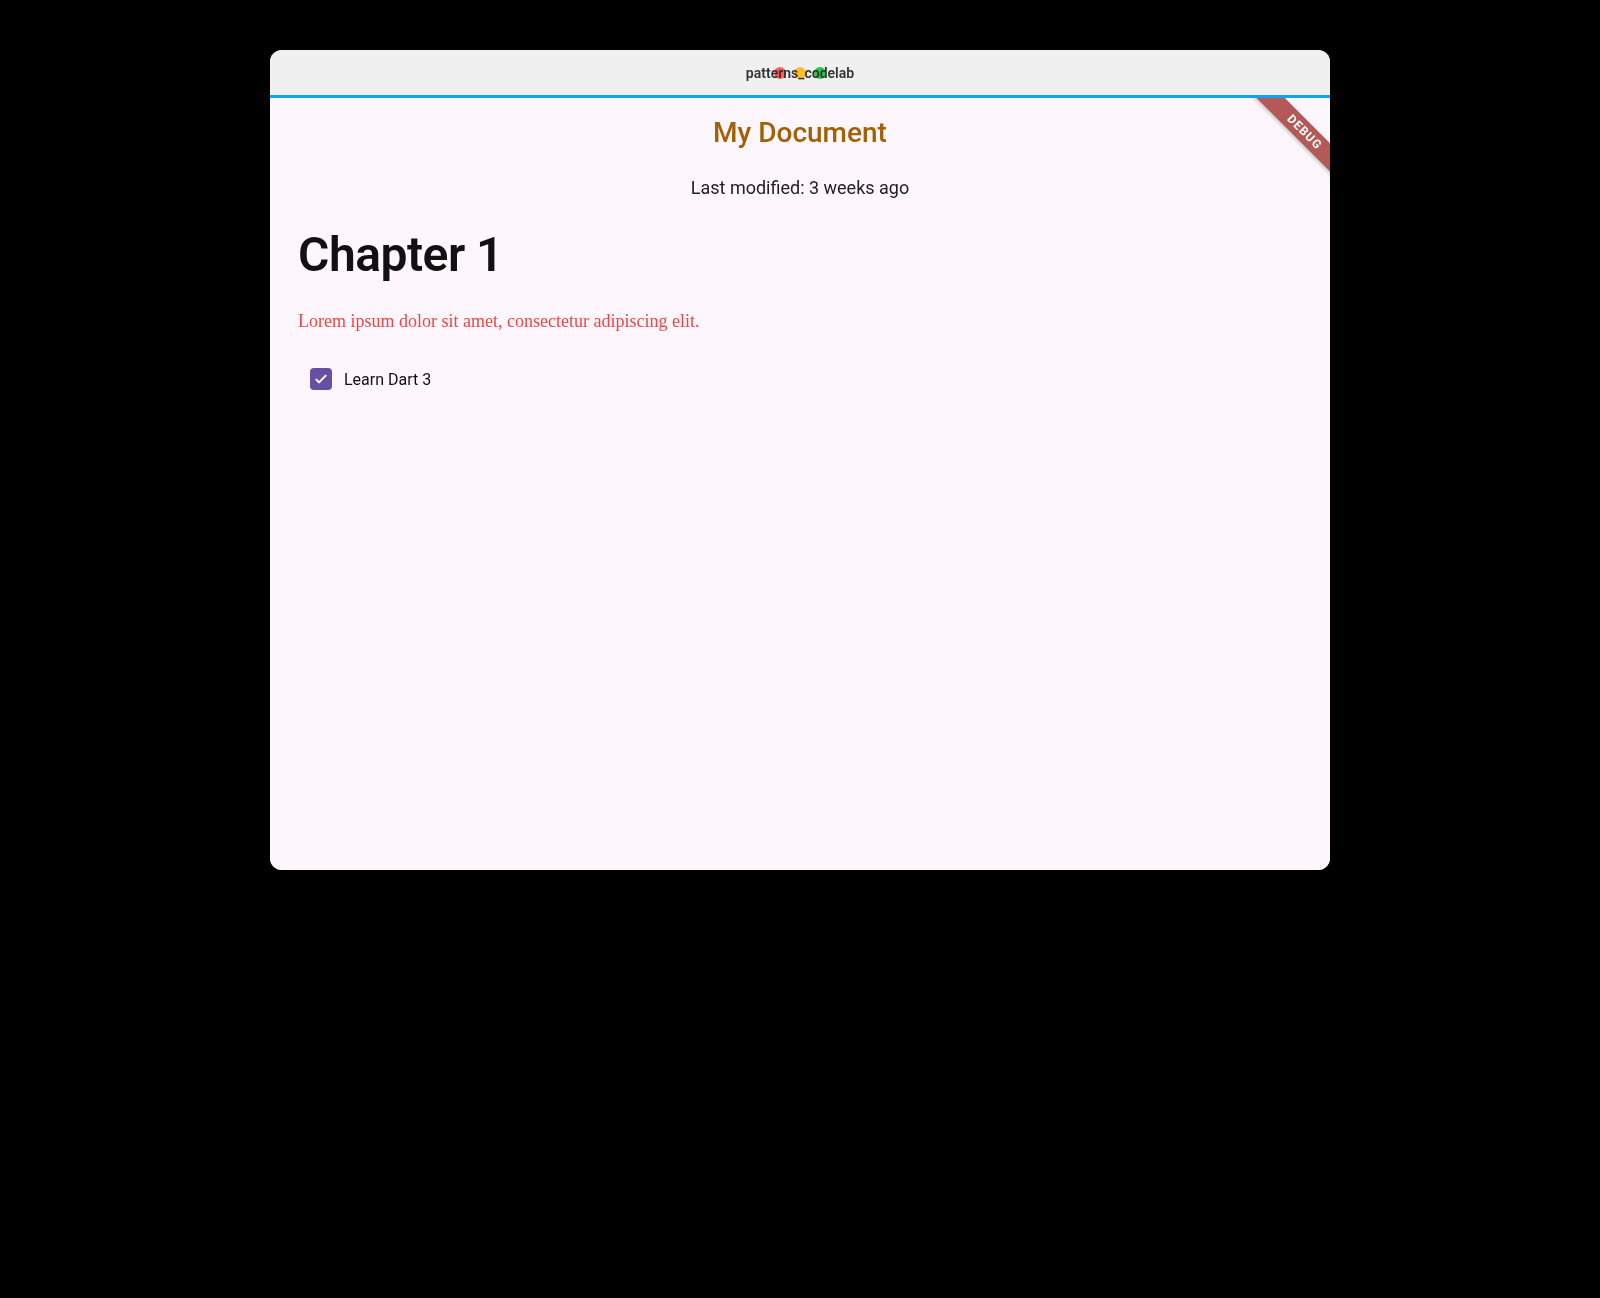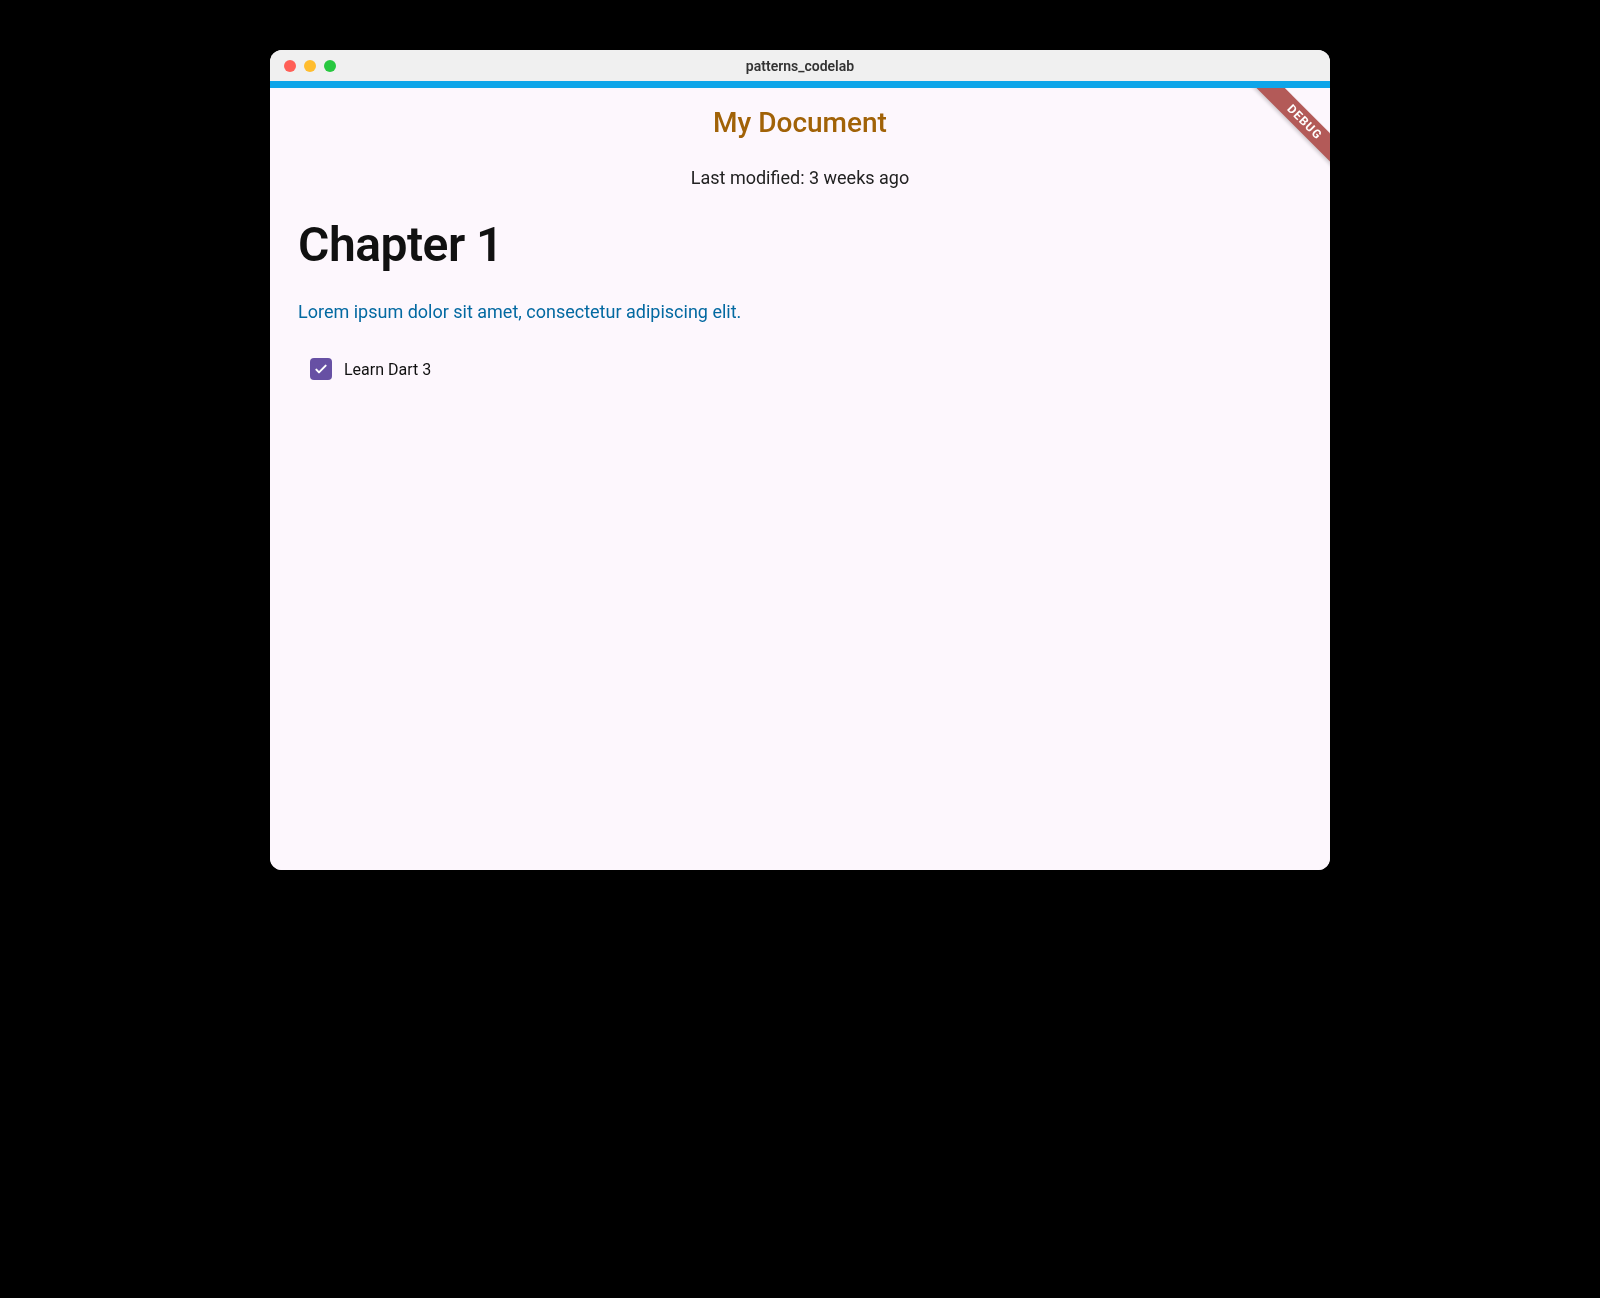--- a/index.html
+++ b/index.html
@@ -23,28 +23,29 @@
       height: 820px;
       background: #fdf7fd;
       border-radius: 12px;
       box-shadow: 0 20px 60px rgba(0,0,0,0.5);
       overflow: hidden;
       position: relative;
       display: flex;
       flex-direction: column;
     }
     .titlebar {
-      height: 38px;
+      height: 48px;
       background: #f0f0f0;
-      border-bottom: 7px solid #0ea5e9;
+      border-bottom: 3px solid #0ea5e9;
       display: flex;
       align-items: center;
       padding: 0 14px;
       position: relative;
       flex-shrink: 0;
+      justify-content: center;
     }
     .traffic-lights {
       display: flex;
       gap: 8px;
       align-items: center;
     }
     .traffic-light {
       width: 12px;
       height: 12px;
       border-radius: 50%;
@@ -102,22 +103,23 @@
       margin-top: 28px;
     }
     .chapter-heading {
       font-size: 48px;
       font-weight: 600;
       color: #111;
       letter-spacing: -0.5px;
     }
     .body-text {
       font-size: 18px;
-      color: #0369a1;
+      color: #ef4444;
       margin-top: 28px;
+      font-family: Liberation Serif, serif;
     }
     .todo-row {
       display: flex;
       align-items: center;
       gap: 12px;
       margin-top: 36px;
       padding-left: 12px;
     }
     .checkbox {
       width: 22px;

